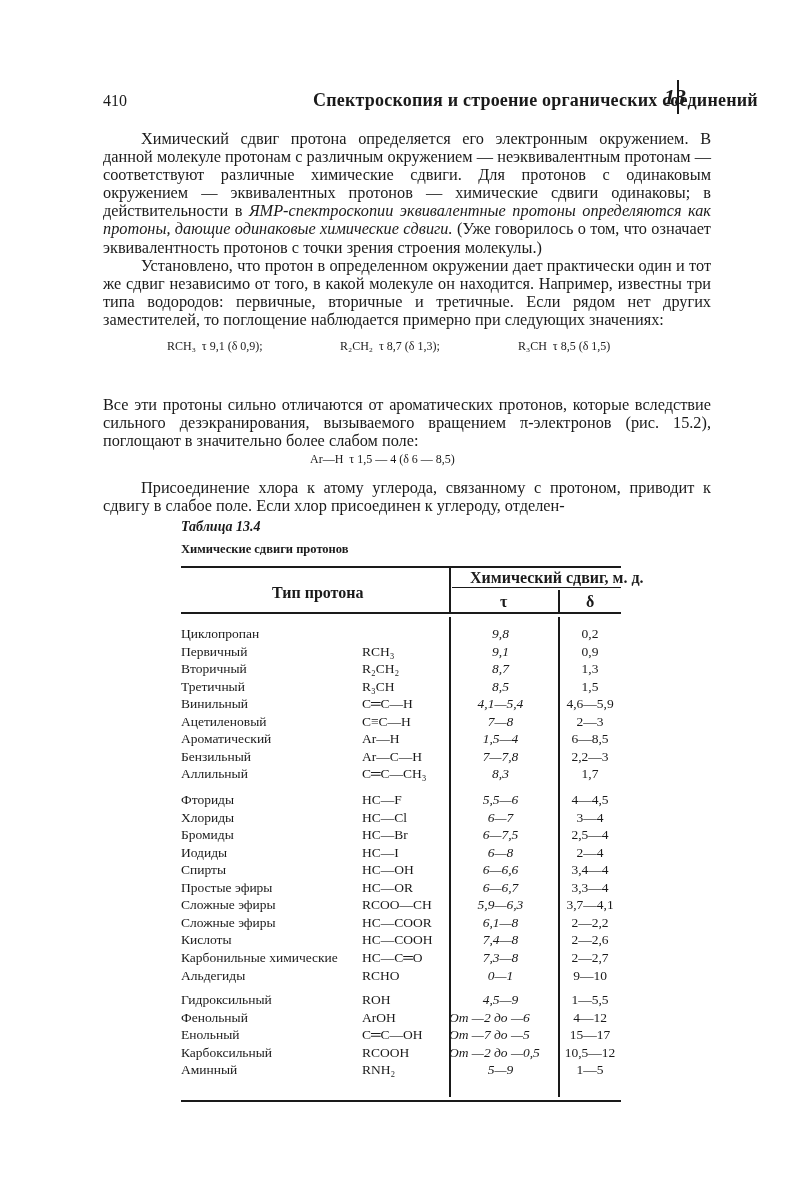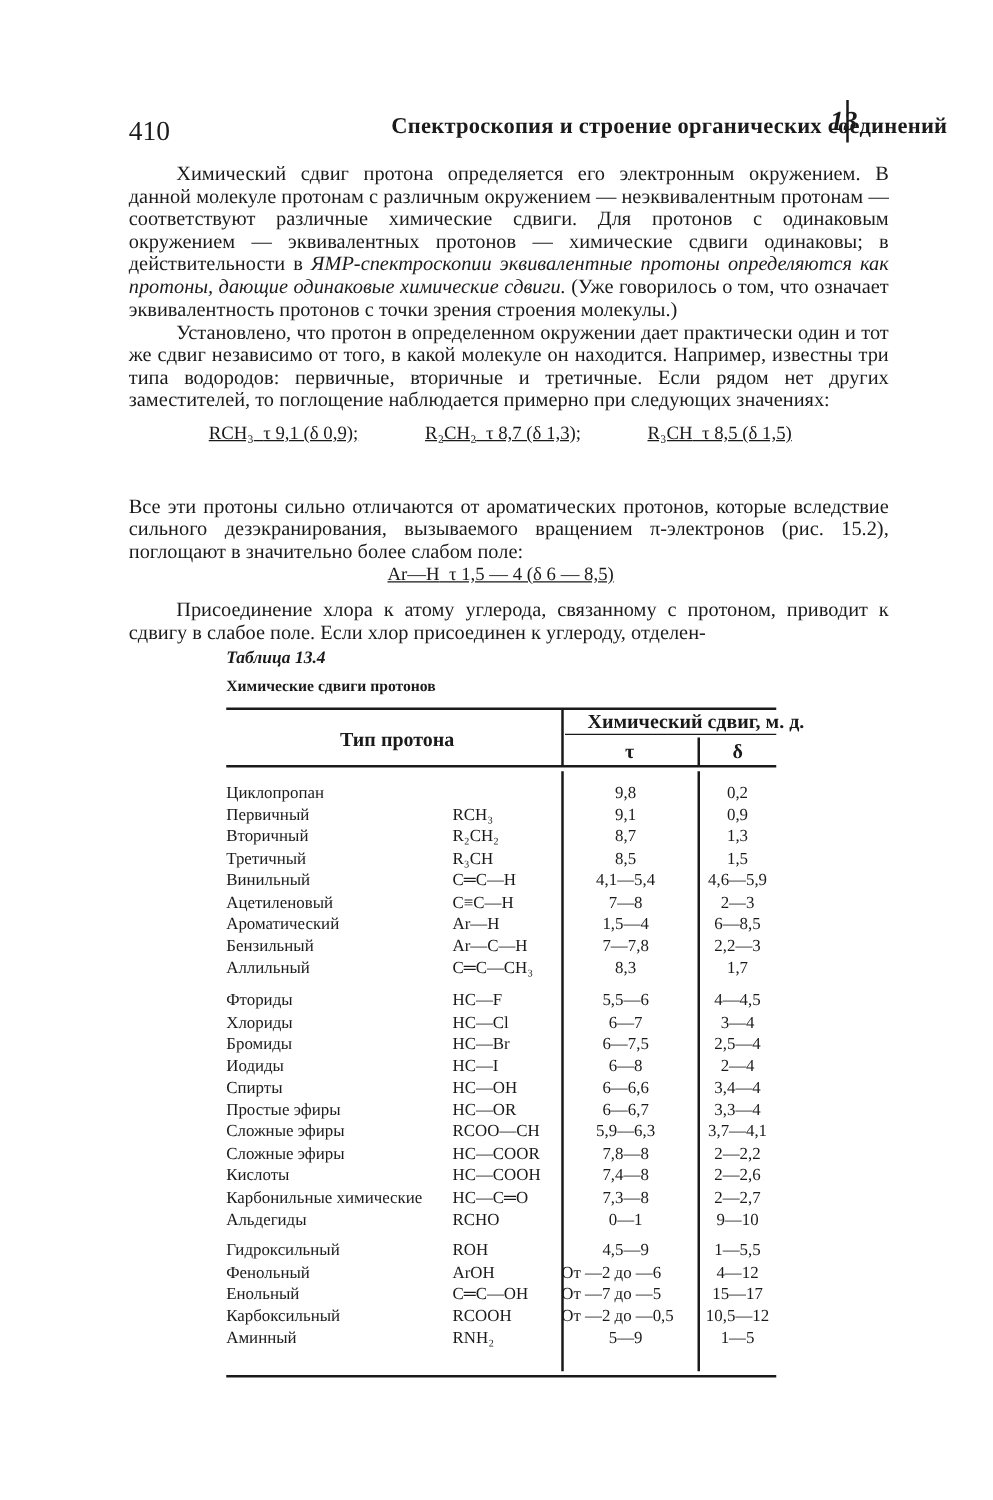--- a/index.html
+++ b/index.html
@@ -1,35 +1,35 @@
 <!DOCTYPE html>
 <html><head>
 <meta charset="utf-8">
 <style>
   html, body { margin:0; padding:0; background:#ffffff; }
   body { width:794px; height:1200px; position:relative; overflow:hidden;
          font-family:"Liberation Serif", "DejaVu Serif", serif; color:#1a1a1a; }
-  .page-num { position:absolute; left:103px; top:92px; font-size:22px; }
+  .page-num { position:absolute; left:103px; top:92px; font-size:16px; }
   .running-head { position:absolute; left:313px; top:90px; font-size:18px; font-weight:bold; letter-spacing:0.2px;text-align:right; }
   .head-bar { position:absolute; left:677px; top:80px; width:2px; height:34px; background:#1a1a1a; }
   .chapter { position:absolute; left:664px; top:84px; font-size:22px; font-style:italic; font-weight:bold; }
   .text { position:absolute; left:103px; width:608px; font-size:16.3px; line-height:18.1px; text-align:justify; }
   .text p { margin:0; text-indent:38px; }
   .text p.noind { text-indent:0; }
-  .formula { position:absolute; font-size:15px; white-space:nowrap;text-decoration:underline; }
+  .formula { position:absolute; font-size:12px; white-space:nowrap; }
   .table-caption { position:absolute; left:181px; top:519px; font-size:14px; font-style:italic; font-weight:bold; }
   .table-title { position:absolute; left:181px; top:542px; font-size:12.5px; font-weight:bold; }
   .rule { position:absolute; background:#1a1a1a; height:1.5px; }
   .vrule { position:absolute; background:#1a1a1a; width:1.5px; }
   .th { position:absolute; font-size:16px; font-weight:bold; white-space:nowrap; }
   .row { position:absolute; left:181px; width:440px; height:18px; font-size:13.5px; }
   .row span { position:absolute; top:0; white-space:nowrap; }
   .c-name { left:0; }
   .c-form { left:181px; font-family:"Liberation Serif", serif; }
-  .c-tau { left:268px; width:103px; text-align:center; }
+  .c-tau { left:268px; width:103px; text-align:center;font-style:italic; }
   .c-delta { left:378px; width:62px; text-align:center; }
   .left { text-align:left !important; }
 </style>
 </head>
 <body>
 
 <div>
   <div class="page-num">410</div>
   <div class="running-head">Спектроскопия и строение органических соединений</div>
   <div class="head-bar"></div>
@@ -174,21 +174,21 @@
       </div>
       <div class="row" style="top: 897.3px;">
         <span class="c-name">Сложные эфиры</span>
         <span class="c-form">RCOO—CH</span>
         <span class="c-tau">5,9—6,3</span>
         <span class="c-delta">3,7—4,1</span>
       </div>
       <div class="row" style="top: 914.85px;">
         <span class="c-name">Сложные эфиры</span>
         <span class="c-form">HC—COOR</span>
-        <span class="c-tau">7,8—8</span>
+        <span class="c-tau">6,1—8</span>
         <span class="c-delta">2—2,2</span>
       </div>
       <div class="row" style="top: 932.4px;">
         <span class="c-name">Кислоты</span>
         <span class="c-form">HC—COOH</span>
         <span class="c-tau">7,4—8</span>
         <span class="c-delta">2—2,6</span>
       </div>
       <div class="row" style="top: 949.95px;">
         <span class="c-name">Карбонильные химические</span>

